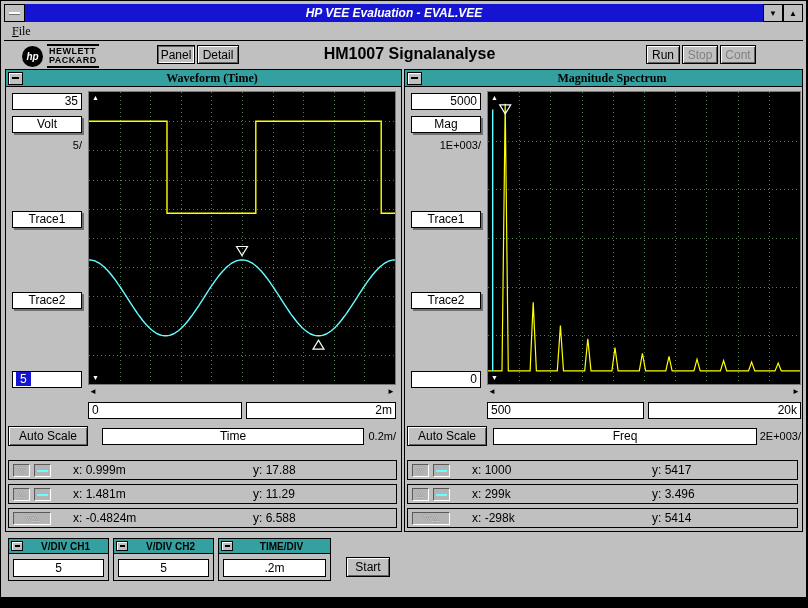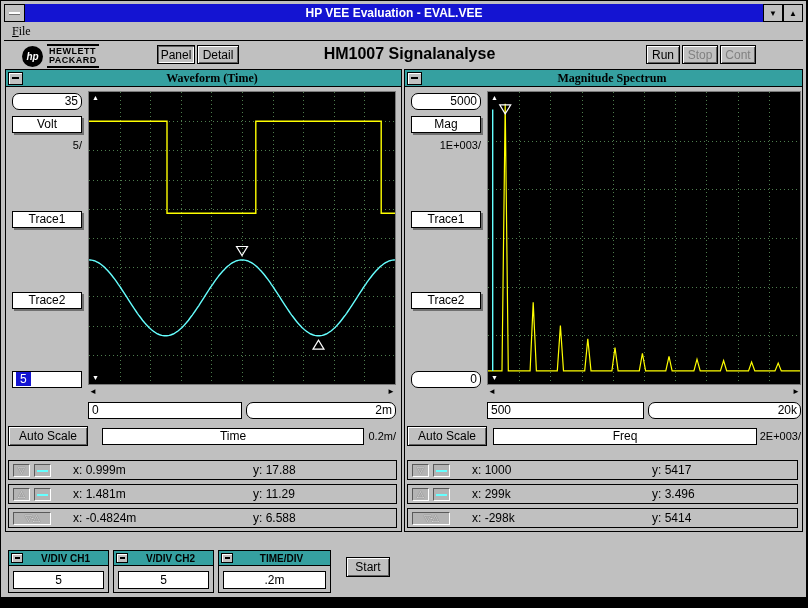--- a/index.html
+++ b/index.html
@@ -13,21 +13,21 @@
   .window { position:absolute; left:0; top:0; width:807px; height:598px;
     background:#c0c0c0; border:1px solid #000; }
 
   
   .titlebar { position:absolute; left:3px; top:3px; right:3px; height:18px;
     background:var(--titlebar,#1414d2); display:flex; align-items:stretch; }
   .sysbtn { width:21px; background:#c0c0c0; border:1px solid #000;
     display:flex; align-items:center; justify-content:center; }
   .sysbar { width:11px; height:3px; background:#fff; border-bottom:1px solid #707070; }
   .title-text { flex:1; text-align:center; color:#fff; font-weight:bold;
-    font-size:12px; line-height:18px; }
+    font-size:12px; line-height:18px;font-style:italic; }
   .winbtn { width:20px; background:#c0c0c0; border:1px solid #000;
     display:flex; align-items:center; justify-content:center;
     font-size:8px; color:#000; }
 
   
   .menubar { position:absolute; left:3px; top:21px; right:3px; height:19px;
     background:#c0c0c0; border-bottom:1px solid #000;
     display:flex; align-items:center; }
   .menu-item { display:block; padding:0 8px; font-size:12px;font-family:Liberation Serif, serif; }
   .menu-item::first-letter { text-decoration:underline; }
@@ -58,21 +58,21 @@
   .minbtn { width:15px; height:13px; margin-left:2px; background:#c0c0c0;
     border:1px solid #000; box-shadow: inset 1px 1px 0 #fff;
     display:flex; align-items:center; justify-content:center; }
   .minbar { width:7px; height:2px; background:#000; }
   .vpanel-title-text { flex:1; text-align:center; font-weight:bold; font-size:12px; }
   .vpanel-body { position:relative; width:100%; height:calc(100% - 18px); }
 
   .field { position:absolute; background:#fff; border:1px solid #000;
     font-size:12px; line-height:15px; padding:0 3px;
     white-space:nowrap; overflow:hidden; }
-  .field.right { text-align:right;border-radius:7px; }
+  .field.right { text-align:right; }
   .field.center { text-align:center; }
   .wbtn { position:absolute; background:#fff; border:1px solid #000;
     box-shadow:2px 2px 0 #707070; text-align:center;
     font-size:12px; line-height:15px; }
   .lbl { position:absolute; font-size:11px; line-height:13px; }
   .sel { display:inline-block; background:var(--titlebar,#1414d2); color:#fff;
     padding:0 4px; line-height:14px; }
 
   .graph { position:absolute; background:#000; border:1px solid #7a7a7a; }
   .graph svg { display:block; }
@@ -85,21 +85,21 @@
     border:1px solid; border-color:#5a5a5a #fff #fff #5a5a5a;
     color:#fff; font-size:9px; line-height:11px; text-align:center;
     text-shadow:0 0 1px #000; white-space:nowrap; overflow:visible; }
   .mico.wide { width:38px; letter-spacing:-1px; }
   .msample { width:17px; height:13px; margin-left:4px; background:#b4b4b4;
     border:1px solid; border-color:#5a5a5a #fff #fff #5a5a5a; position:relative; }
   .mline { position:absolute; left:2px; right:2px; top:5px; height:2px; background:#66ffff; }
   .mx { margin-left:22px; width:180px; }
 
   
-  .mini { position:absolute; top:549px; height:43px; background:#c0c0c0; border:1px solid #000; }
+  .mini { position:absolute; top:537px; height:43px; background:#c0c0c0; border:1px solid #000; }
   .mini-title { height:15px; background:var(--paneltitle,#35a0a0); border-bottom:1px solid #000;
     display:flex; align-items:center; font-size:10px; font-weight:bold; }
   .mini-minbtn { width:12px; height:10px; margin-left:2px; background:#c0c0c0;
     border:1px solid #000; box-shadow: inset 1px 1px 0 #fff;
     display:flex; align-items:center; justify-content:center; }
   .mini-minbar { width:5px; height:2px; background:#000; }
   .mini-title-text { flex:1; text-align:center; }
   .mini-value { position:absolute; left:4px; right:4px; top:20px; height:18px;
     background:#fff; border:1px solid #000; text-align:center; line-height:16px; font-size:12px; }
 </style>

